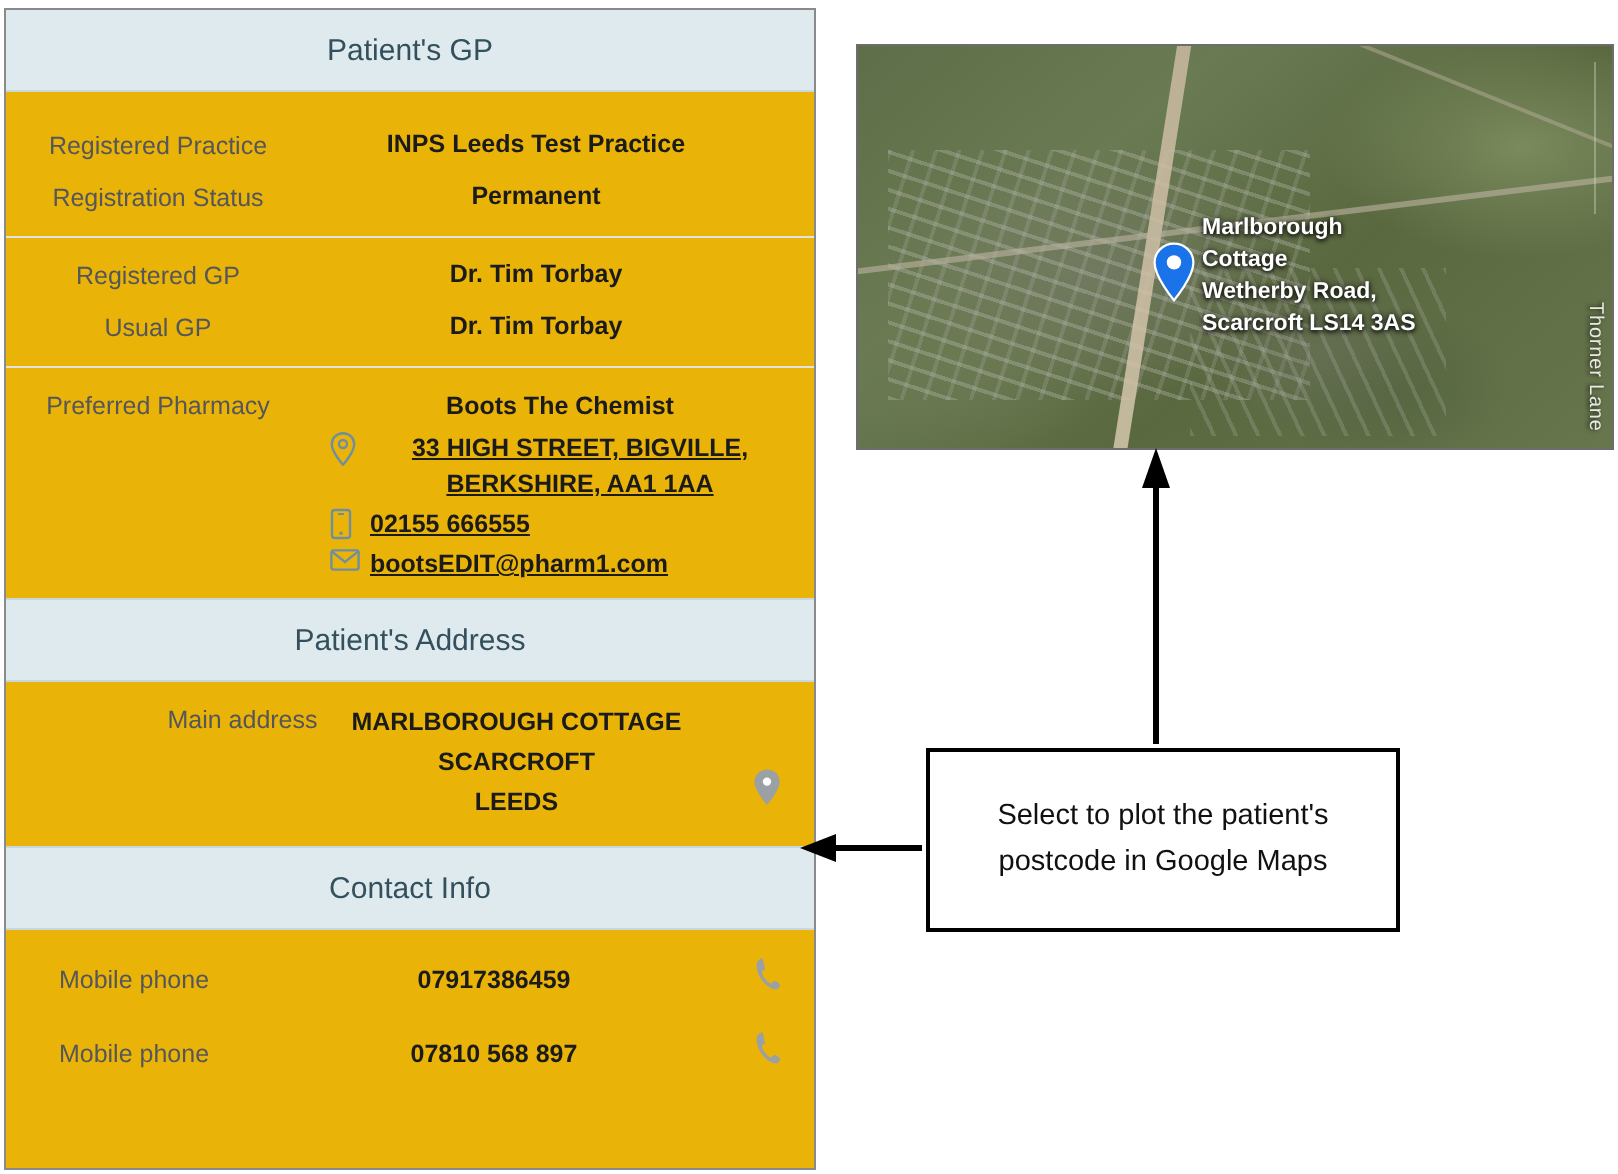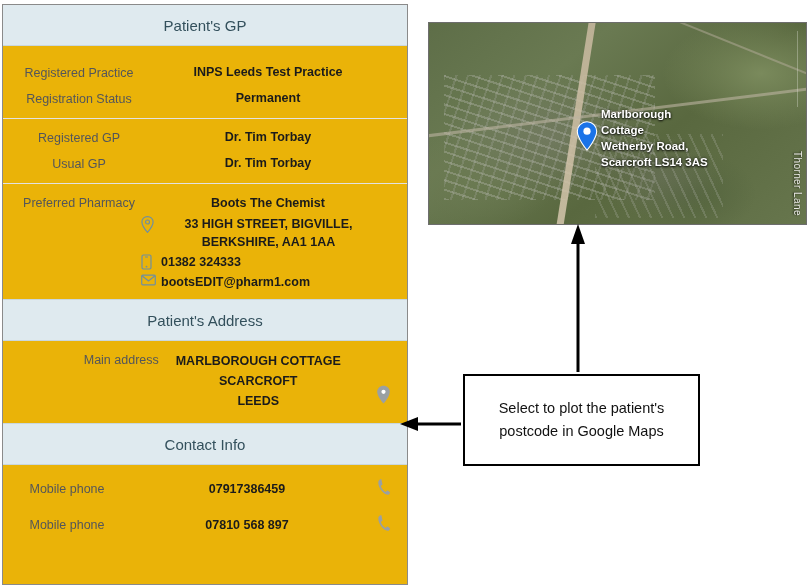--- a/index.html
+++ b/index.html
@@ -59,32 +59,34 @@
     padding-top: 1px;
   }
   .row .value {
     color: #1b1b1b;
     font-weight: bold;
     font-size: 12.5px;
     flex: 1;
   }
   .row .value.multiline {
     line-height: 19px;
+    margin-left: 24px;
   }
 
   .divider {
     height: 1px;
     background: #e2e2e2;
     margin: 6px 0 6px 0;
   }
 
   .sub-line {
     display: flex;
     align-items: flex-start;
     margin-top: 2px;
+    text-decoration: underline;
   }
   .sub-line .ic {
     width: 20px;
     min-width: 20px;
     color: #6f8fa0;
     display: flex;
     justify-content: flex-start;
     padding-top: 1px;
   }
   .sub-line .txt {
@@ -336,21 +338,21 @@
           </div>
 
           <div class="sub-line">
             <span class="ic">
               <svg width="11" height="16" viewBox="0 0 11 16" aria-hidden="true">
                 <rect x="1" y="1" width="9" height="14" rx="1.4" fill="none" stroke="#6f8fa0" stroke-width="1.2"></rect>
                 <line x1="4" y1="3" x2="7" y2="3" stroke="#6f8fa0" stroke-width="1"></line>
                 <circle cx="5.5" cy="12.6" r="0.9" fill="#6f8fa0"></circle>
               </svg>
             </span>
-            <span class="txt">01382 324333</span>
+            <span class="txt">02155 666555</span>
           </div>
 
           <div class="sub-line">
             <span class="ic">
               <svg width="15" height="12" viewBox="0 0 15 12" aria-hidden="true">
                 <rect x="0.7" y="1.2" width="13.6" height="9.6" rx="1" fill="none" stroke="#6f8fa0" stroke-width="1.2"></rect>
                 <path d="M1 1.8 L7.5 7 L14 1.8" fill="none" stroke="#6f8fa0" stroke-width="1.2"></path>
               </svg>
             </span>
             <span class="txt">bootsEDIT@pharm1.com</span>

